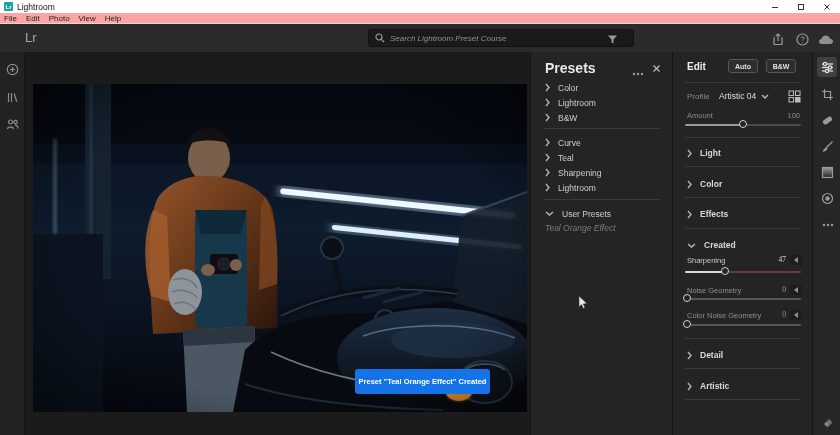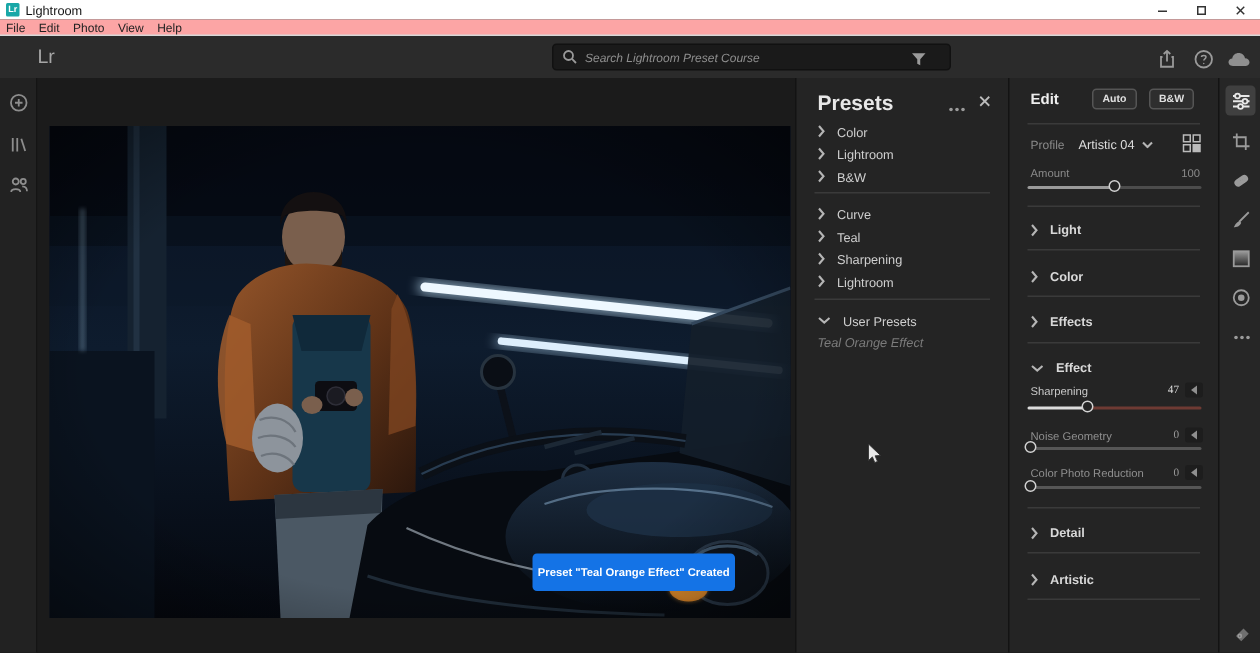--- a/index.html
+++ b/index.html
@@ -436,42 +436,42 @@
     <span>Effects</span>
   </div>
   <div class="divider" style="top:176px"></div>
 
   <div class="section-row" style="top:186px">
     <span class="chev">
         <svg width="9" height="5" viewBox="0 0 9 5">
           <path d="M1 1 L4.5 4 L8 1"></path>
         </svg>
       </span>
-    <span>Effect</span>
+    <span>Created</span>
   </div>
 
   <div class="slider-label bright" style="top:204px">Sharpening</div>
   <div class="slider-val bright" style="top:203px">47</div>
   <div class="disc-box" style="top:203px">
       <span class="tri"></span>
     </div>
   <div class="track" style="top:219px;background:linear-gradient(to right,#dcdcdc 0 34%,#6e3a33 34%)">
     <div class="knob" style="left:36px"></div>
   </div>
 
   <div class="slider-label" style="top:234px">Noise Geometry</div>
   <div class="slider-val" style="top:233px">0</div>
   <div class="disc-box" style="top:233px">
       <span class="tri"></span>
     </div>
   <div class="track" style="top:246px">
     <div class="knob" style="left:-2px"></div>
   </div>
 
-  <div class="slider-label" style="top:259px">Color Photo Reduction</div>
+  <div class="slider-label" style="top:259px">Color Noise Geometry</div>
   <div class="slider-val" style="top:258px">0</div>
   <div class="disc-box" style="top:258px">
       <span class="tri"></span>
     </div>
   <div class="track" style="top:272px">
     <div class="knob" style="left:-2px"></div>
   </div>
 
   <div class="divider" style="top:286px"></div>
 

